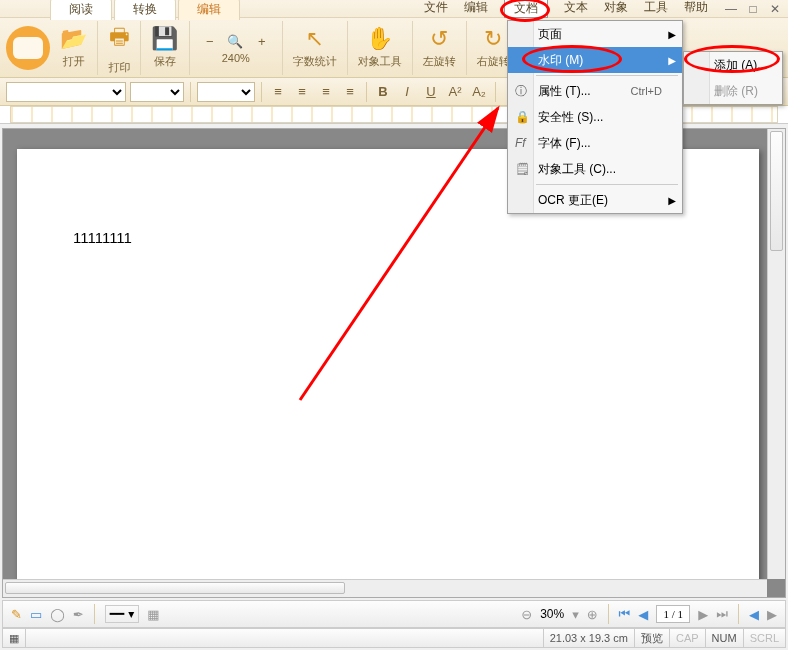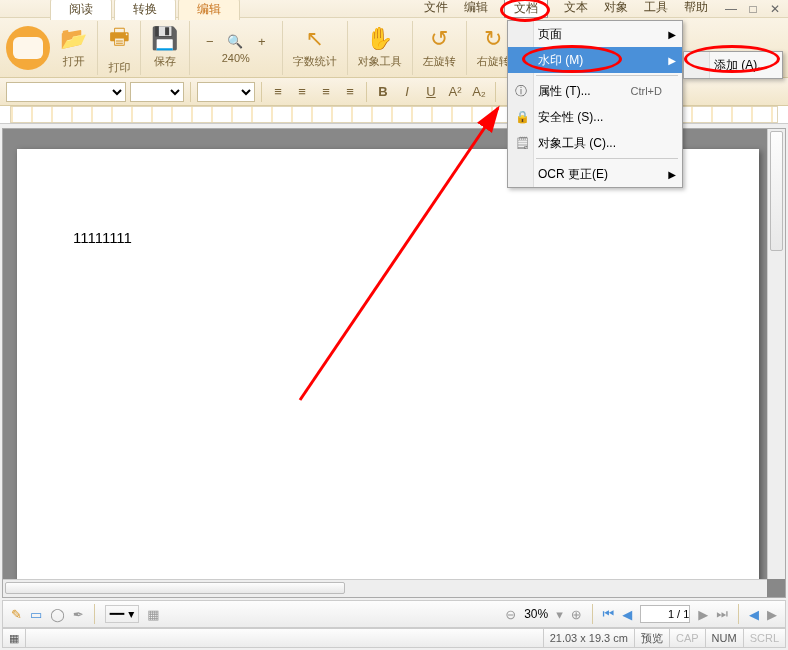--- a/index.html
+++ b/index.html
@@ -59,21 +59,21 @@
 .c1 { top: -2px; left: 500px; width: 50px; height: 24px; }
 .c2 { top: 45px; left: 522px; width: 100px; height: 28px; }
 .c3 { top: 45px; left: 684px; width: 96px; height: 28px; }
 
 
 .arrow-svg { position: absolute; top: 0; left: 0; pointer-events: none; z-index: 150; }
 
 
 .navbar { position: absolute; left: 2px; right: 2px; bottom: 22px; height: 28px; background: linear-gradient(#fdfdfd,#ececec); border: 1px solid #ccc; display: flex; align-items: center; padding: 0 8px; gap: 8px; font-size: 12px; }
 .navbar .spacer { flex: 1; }
-.navinput { width: 50px; height: 18px; border: 1px solid #bbb; text-align: right; font-size: 11px; }
+.navinput { width: 34px; height: 18px; border: 1px solid #bbb; text-align: center; font-size: 11px; font-family: Liberation Serif, serif; }
 .navbtn { cursor: pointer; color: #999; font-size: 13px; }
 .navbtn.active { color: #4a90d9; }
 
 .statusbar { position: absolute; left: 2px; right: 2px; bottom: 2px; height: 20px; background: linear-gradient(#fdfdfd,#ececec); border: 1px solid #ccc; display: flex; align-items: center; font-size: 11px; color: #555; }
 .statusbar > div { padding: 0 6px; border-right: 1px solid #ccc; height: 100%; display: flex; align-items: center; }
 .statusbar .stretch { flex: 1; border-right: none; }
 .statusbar .right { border-left: 1px solid #ccc; border-right: none; }
 
 .dash-select { display:inline-flex; align-items:center; gap:4px; border:1px solid #ccc; padding:1px 4px; cursor:pointer; }
 </style>
@@ -200,34 +200,41 @@
   <div class="dd-item">
       <span class="icn">ⓘ</span>
       <span>属性 (T)...</span>
       <span class="sc">Ctrl+D</span>
     </div>
   <div class="dd-item">
       <span class="icn">🔒</span>
       <span>安全性 (S)...</span>
     </div>
   <div class="dd-item">
+      <span class="icn"><i>Ff</i></span>
+      <span>字体 (F)...</span>
+    </div>
+  <div class="dd-item">
       <span class="icn">🗒</span>
       <span>对象工具 (C)...</span>
     </div>
   <div class="dd-sep"></div>
   <div class="dd-item">
       <span>OCR 更正(E)</span>
       <span class="arrow">▶</span>
     </div>
 </div>
 
 <div class="dropdown dd-sub">
   <div class="dd-iconcol"></div>
   <div class="dd-item">
       <span>添加 (A)...</span>
+    </div>
+  <div class="dd-item" style="color:#999">
+      <span>删除 (R)</span>
     </div>
 </div>
 
 <div class="redcirc c1"></div>
 <div class="redcirc c2"></div>
 <div class="redcirc c3"></div>
 
 <svg class="arrow-svg" width="788" height="650">
   <defs>
       <marker id="ah" markerWidth="10" markerHeight="10" refX="8" refY="3" orient="auto">

